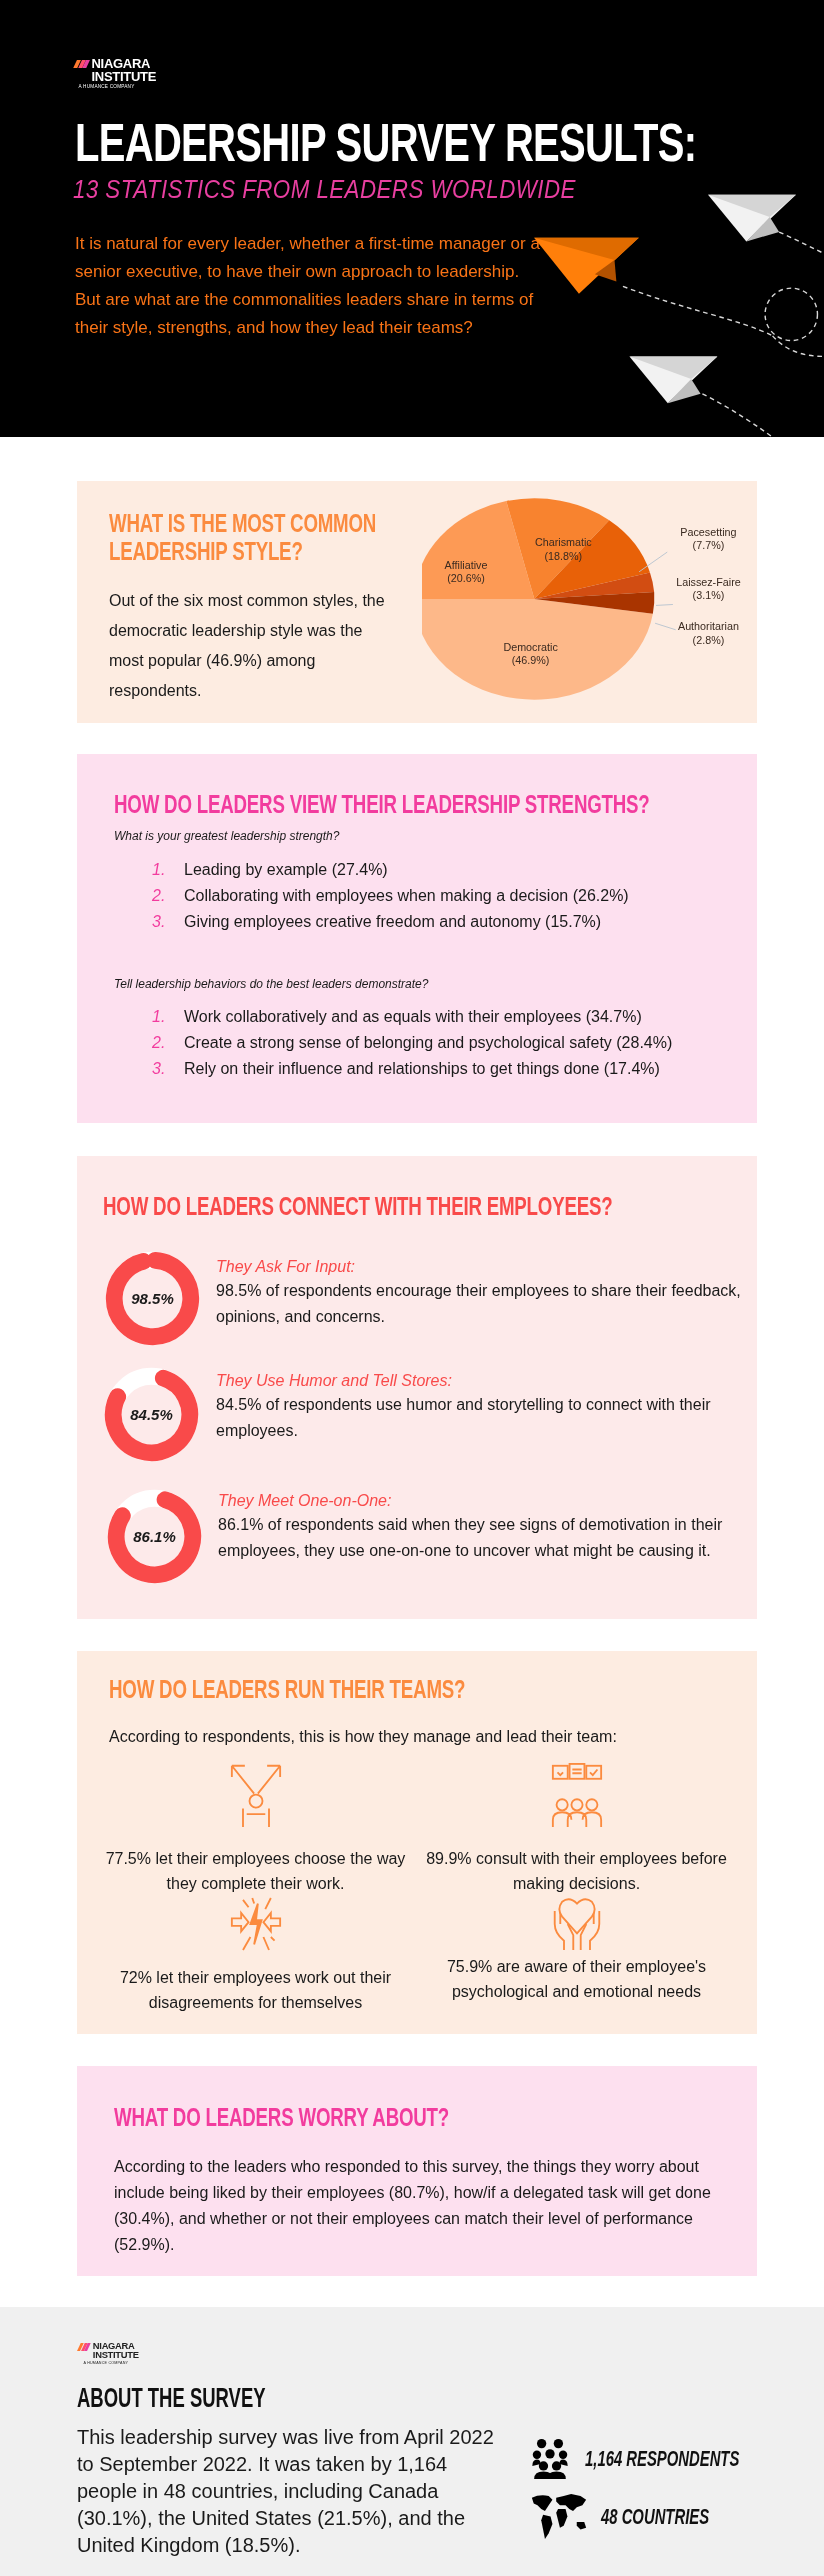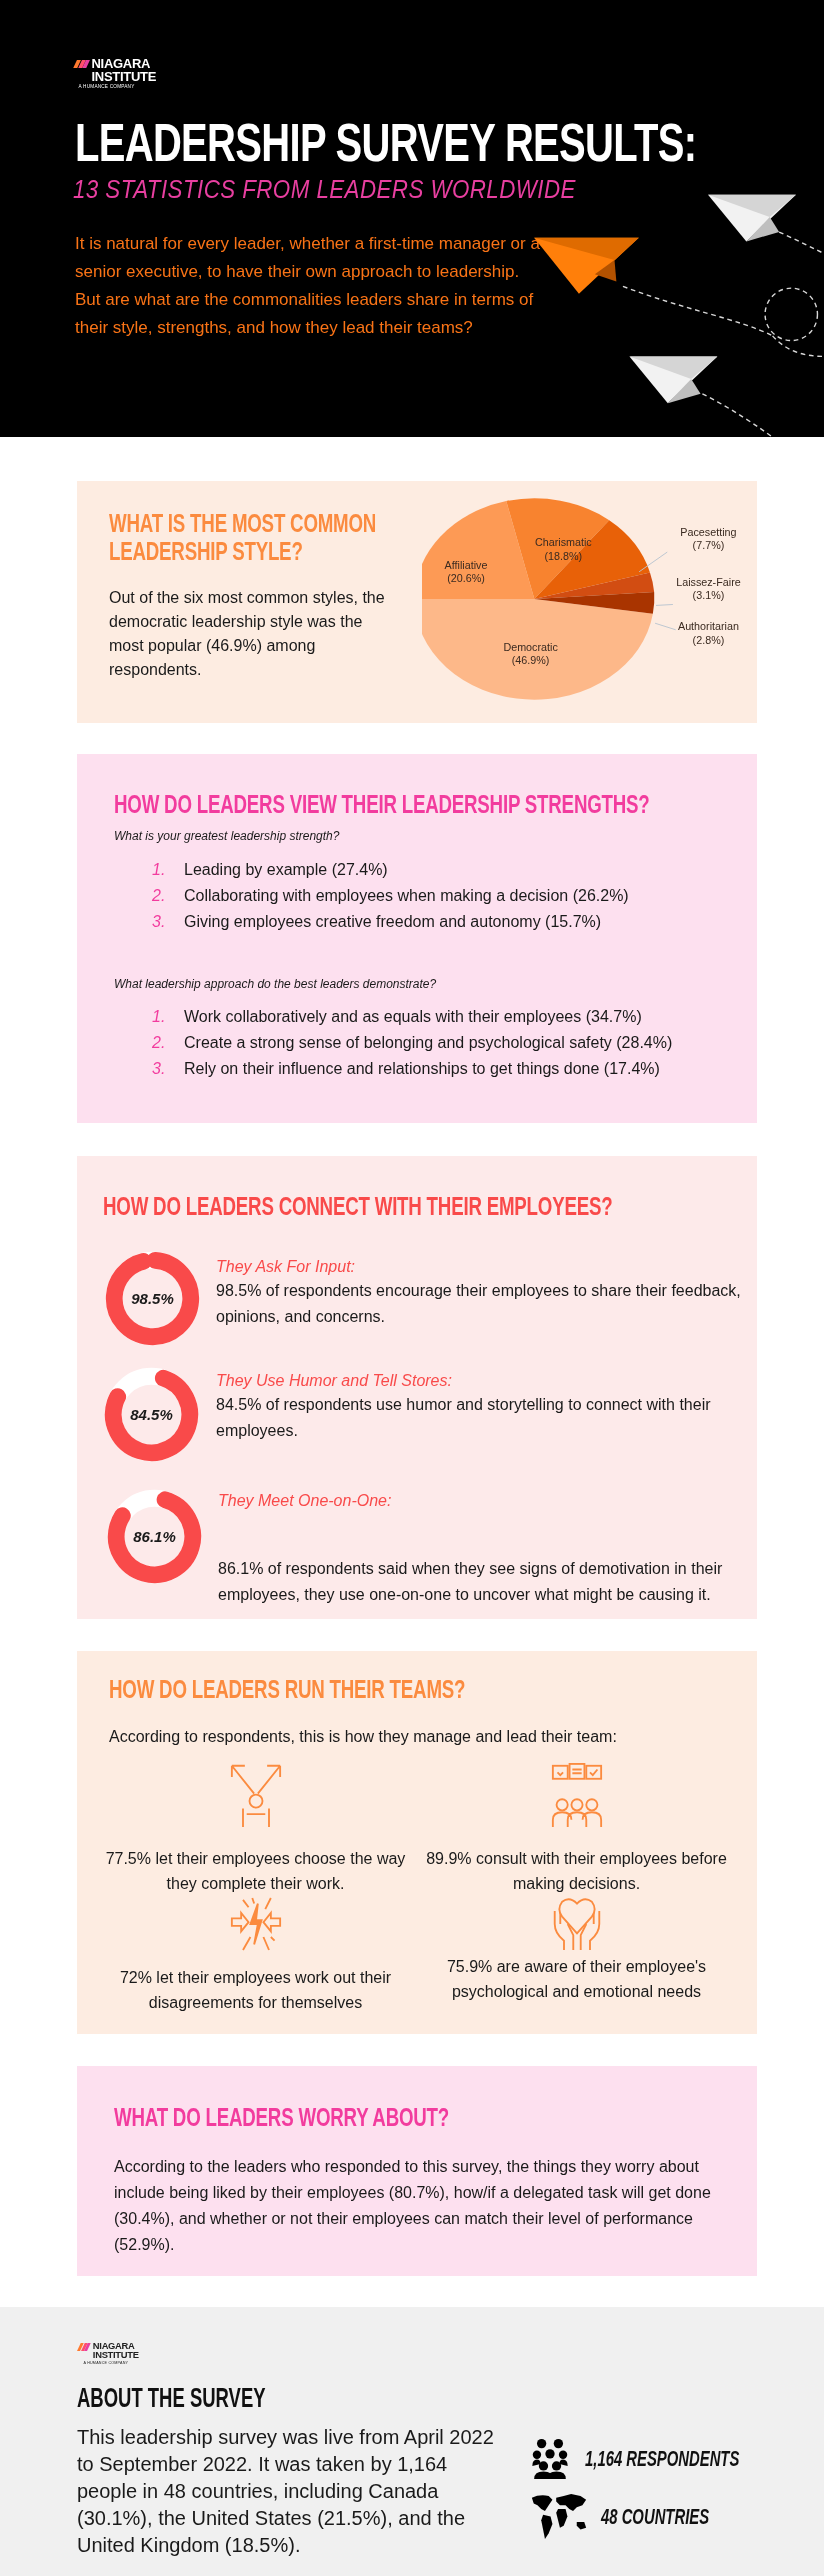--- a/index.html
+++ b/index.html
@@ -19,21 +19,21 @@
   .hero-subtitle { position: absolute; left: 73px; top: 174px; color: #e83fa0; font-style: italic; font-size: 26px; white-space: nowrap; transform: scaleX(0.86); transform-origin: left top; font-weight: normal; letter-spacing: 0.5px; }
   .hero-intro { position: absolute; left: 75px; top: 230px; width: 468px; color: #f97316; font-size: 17px; line-height: 28px; }
   .planes { position: absolute; left: 506px; top: 169px; width: 318px; height: 272px; }
 
   
   .box { position: absolute; left: 77px; width: 680px; }
   .box h2 { font-weight: bold; white-space: nowrap; transform-origin: left top; letter-spacing: -0.3px; }
 
   .s1 { top: 481px; height: 242px; background: #fdece1; }
   .s1 h2 { position: absolute; left: 32px; top: 28px; color: #fb8b3f; font-size: 26px; line-height: 28px; transform: scaleX(0.72); }
-  .s1 p { position: absolute; left: 32px; top: 105px; width: 281px; font-size: 16px; line-height: 24px; }
+  .s1 p { position: absolute; left: 32px; top: 105px; width: 281px; font-size: 16px; line-height: 30px; }
   .pie { position: absolute; left: 345px; top: 11.2px; width: 337px; height: 225px; }
 
   .s2 { top: 754px; height: 369px; background: #fde0ef; }
   .s2 h2 { position: absolute; left: 37px; top: 36px; color: #f23c9e; font-size: 26px; line-height: 28px; transform: scaleX(0.72); }
   .s2 .q { position: absolute; left: 37px; font-style: italic; font-size: 12px; }
   .s2 ol { position: absolute; left: 75px; list-style: none; }
   .s2 li { font-size: 16px; line-height: 26px; display: flex; }
   .s2 li .n { color: #f23c9e; font-style: italic; width: 32px; display: inline-block; }
 
   .s3 { top: 1156px; height: 463px; background: #fdeaea; }
@@ -161,21 +161,21 @@
       </li>
     <li>
         <span class="n">2.</span>
         <span>Collaborating with employees when making a decision (26.2%)</span>
       </li>
     <li>
         <span class="n">3.</span>
         <span>Giving employees creative freedom and autonomy (15.7%)</span>
       </li>
   </ol>
-  <div class="q" style="top:223px;">What leadership approach do the best leaders demonstrate?</div>
+  <div class="q" style="top:223px;">Tell leadership behaviors do the best leaders demonstrate?</div>
   <ol style="top:250px;">
     <li>
         <span class="n">1.</span>
         <span>Work collaboratively and as equals with their employees (34.7%)</span>
       </li>
     <li>
         <span class="n">2.</span>
         <span>Create a strong sense of belonging and psychological safety (28.4%)</span>
       </li>
     <li>
@@ -208,21 +208,21 @@
     <div class="d" style="left:139px; top:26px;">84.5% of respondents use humor and storytelling to connect with their employees.</div>
   </div>
 
   <div class="stat" style="top:332px;">
     <svg class="donut" style="left:29px; top:0;" viewBox="0 0 104 104">
       <circle cx="52" cy="52" r="41" fill="none" stroke="#ffffff" stroke-width="18"></circle>
       <circle cx="52" cy="52" r="41" fill="none" stroke="#f94a4a" stroke-width="18" stroke-linecap="round" stroke-dasharray="205 257.6" transform="rotate(-74 52 52)"></circle>
     </svg>
     <div class="donut-label" style="left:29px; top:0;">86.1%</div>
     <div class="t" style="left:141px; top:3.7px;">They Meet One-on-One:</div>
-    <div class="d" style="left:141px; top:24px;margin-top:44px;">86.1% of respondents said when they see signs of demotivation in their employees, they use one-on-one to uncover what might be causing it.</div>
+    <div class="d" style="left:141px; top:24px;">86.1% of respondents said when they see signs of demotivation in their employees, they use one-on-one to uncover what might be causing it.</div>
   </div>
 </section>
 
 <section class="box s4">
   <h2>HOW DO LEADERS RUN THEIR TEAMS?</h2>
   <div class="lead">According to respondents, this is how they manage and lead their team:</div>
 
   <div class="grid-item" style="left:24px; top:111px;">
     <svg class="ic" width="52" height="67" viewBox="0 0 56 72" fill="none" stroke="#fb8b3f" stroke-width="2">
       <path d="M2 4 L16 4 M2 4 L2 16 M2 4 L26 34"></path>

